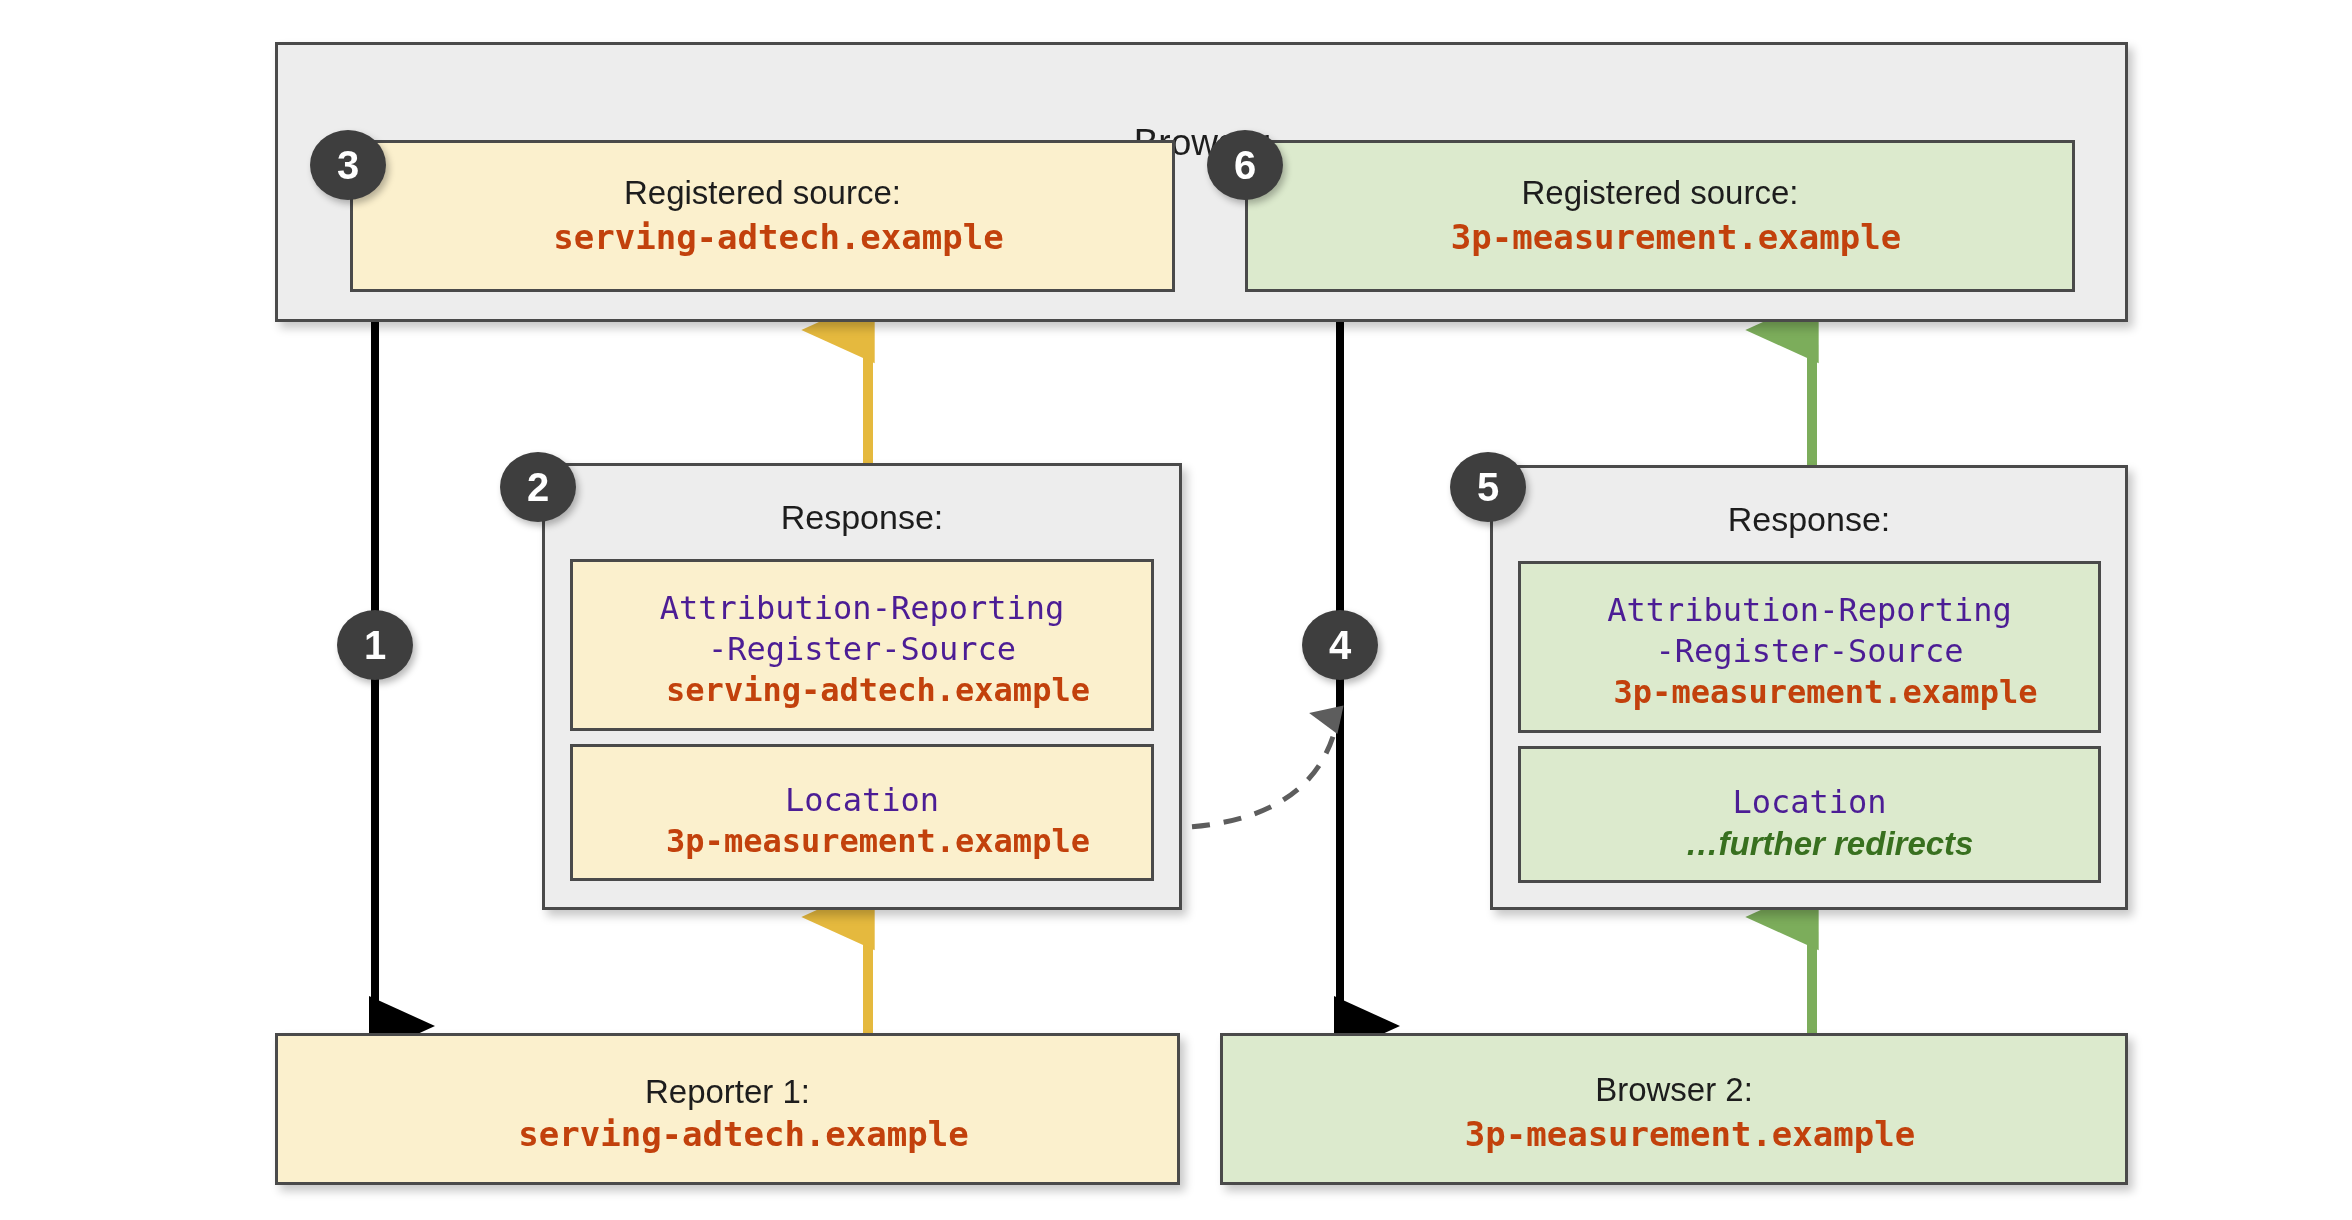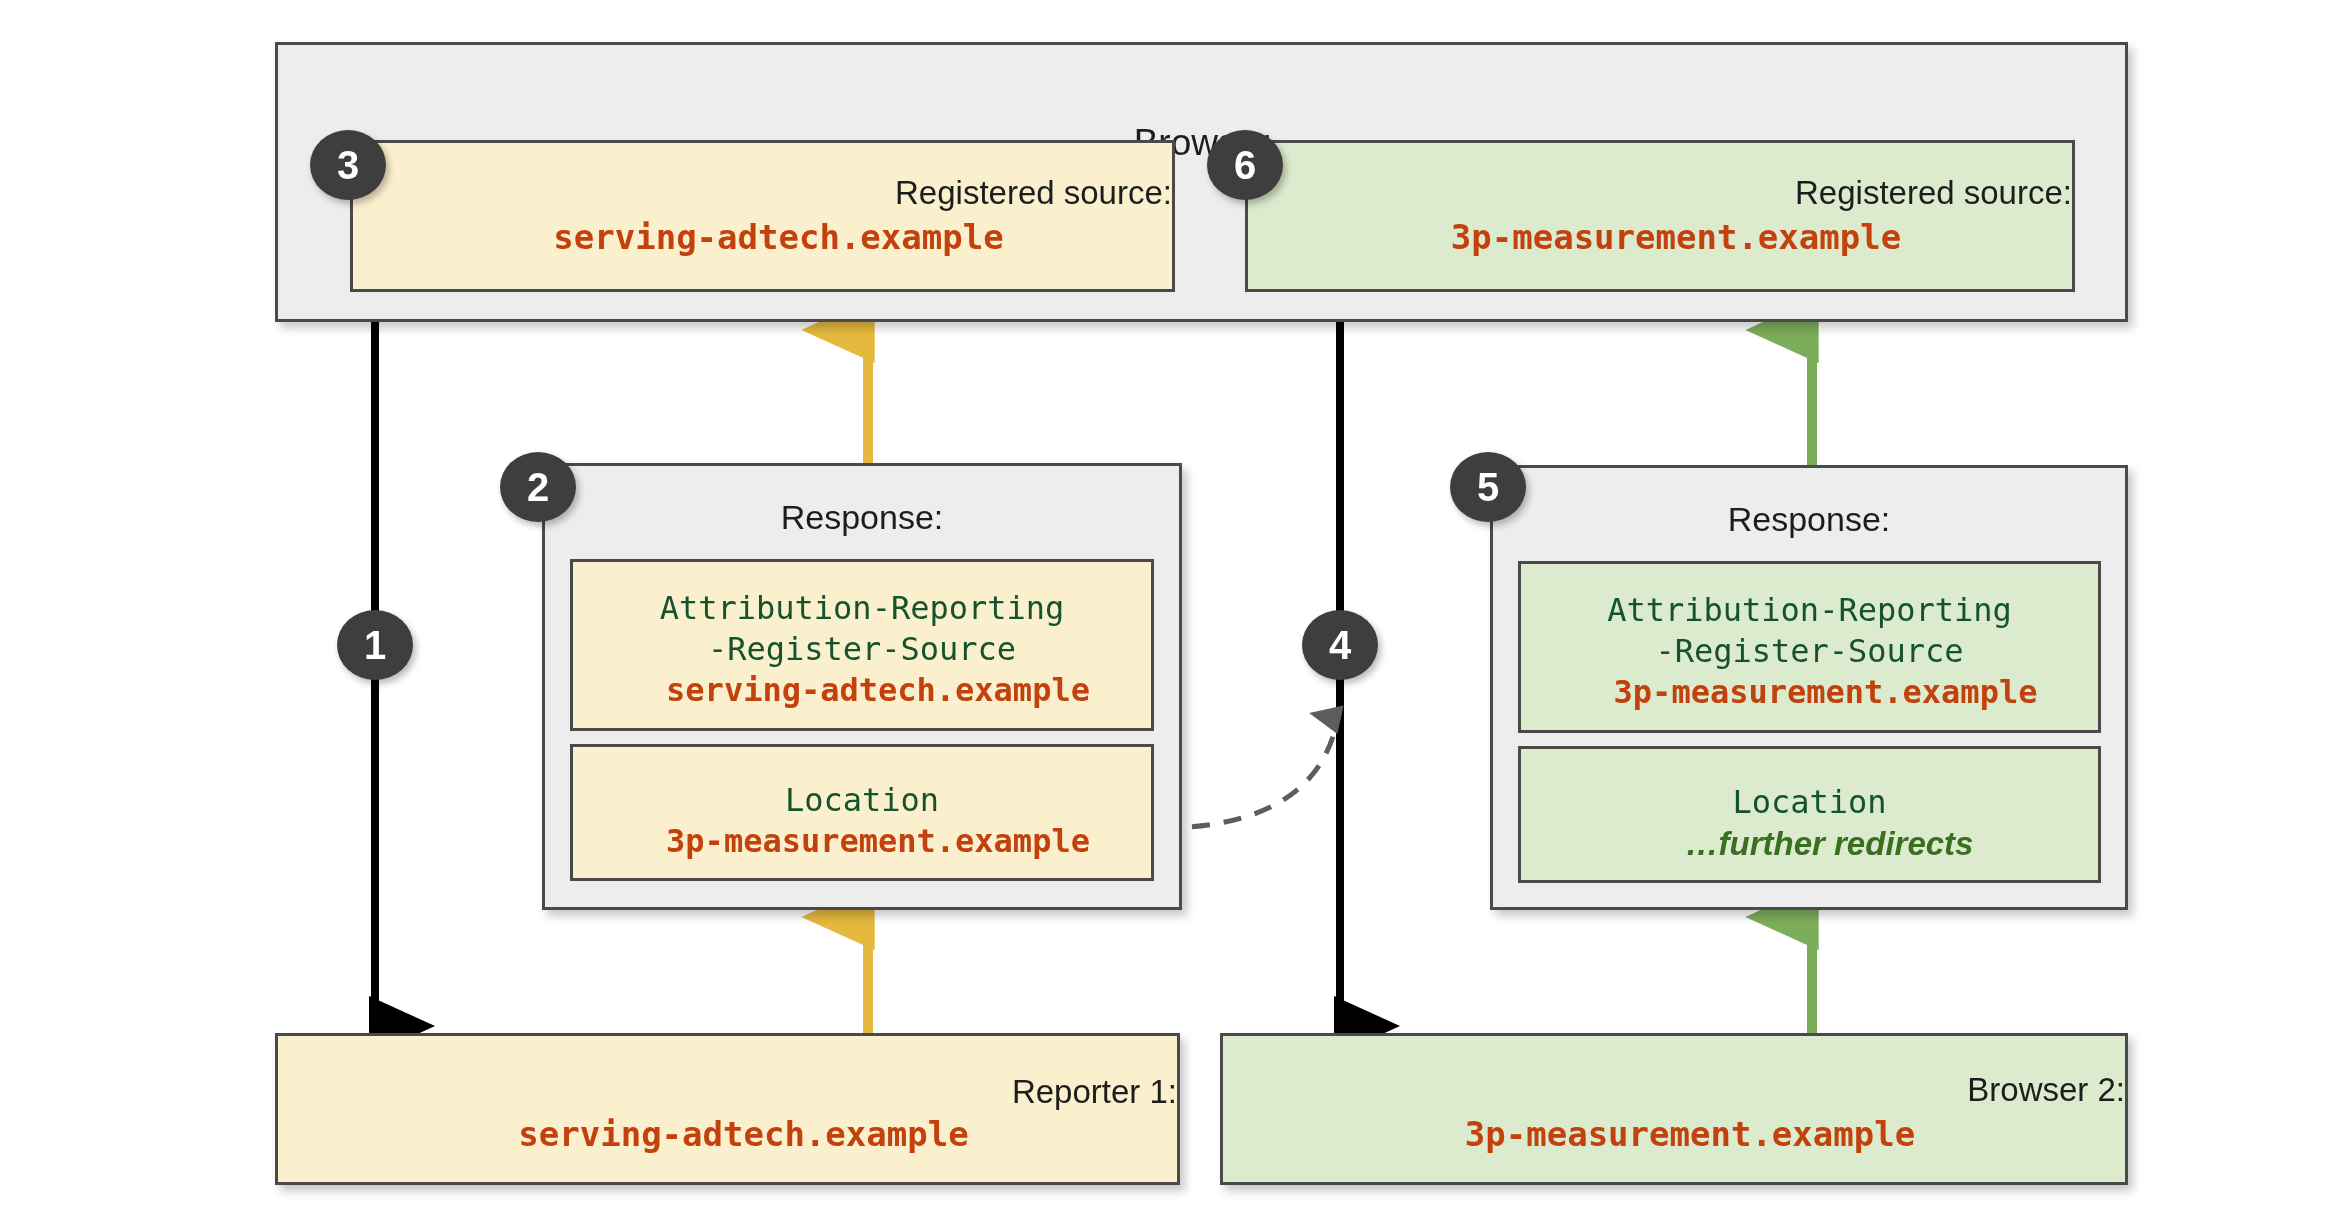--- a/index.html
+++ b/index.html
@@ -18,26 +18,26 @@
   .inner{position:absolute;box-sizing:border-box;border:3px solid #4a4a4a;}
   .inner.yellow{background:#fbf0cd;}
   .inner.green{background:#dceacd;}
 
   .ctr{position:absolute;left:0;right:0;text-align:center;}
 
   
   .t-sans{font-family:"Liberation Sans", sans-serif;color:#1d1d1d;}
   .t-mono{font-family:"DejaVu Sans Mono","Liberation Mono",monospace;}
   .t-green{color:#c2410c;font-weight:bold;margin-left:32px;}
-  .t-black-mono{color:#14532d;text-align:center;}
+  .t-black-mono{color:#4c1d95;text-align:center;}
   .ital{font-style:italic;font-weight:bold;color:#38701f;
         font-family:"Liberation Sans", sans-serif;padding-left:40px;}
 
   .title-browser{font-size:37px;top:77px;}
-  .lbl-28{font-size:33px;line-height:44px;text-align:right;}
+  .lbl-28{font-size:33px;line-height:44px;}
   .lbl-resp{font-size:34px;}
   .mono-32{font-size:32px;line-height:41px;}
   .mono-34{font-size:34px;line-height:45px;}
 
   
   .badge{position:absolute;width:76px;height:70px;border-radius:50%;
          background:#3e3e3e;color:#fff;
          font-family:"Liberation Sans", sans-serif;font-size:40px;font-weight:bold;
          display:flex;align-items:center;justify-content:center;
          box-shadow:3px 4px 7px rgba(0,0,0,0.28);z-index:40;}

